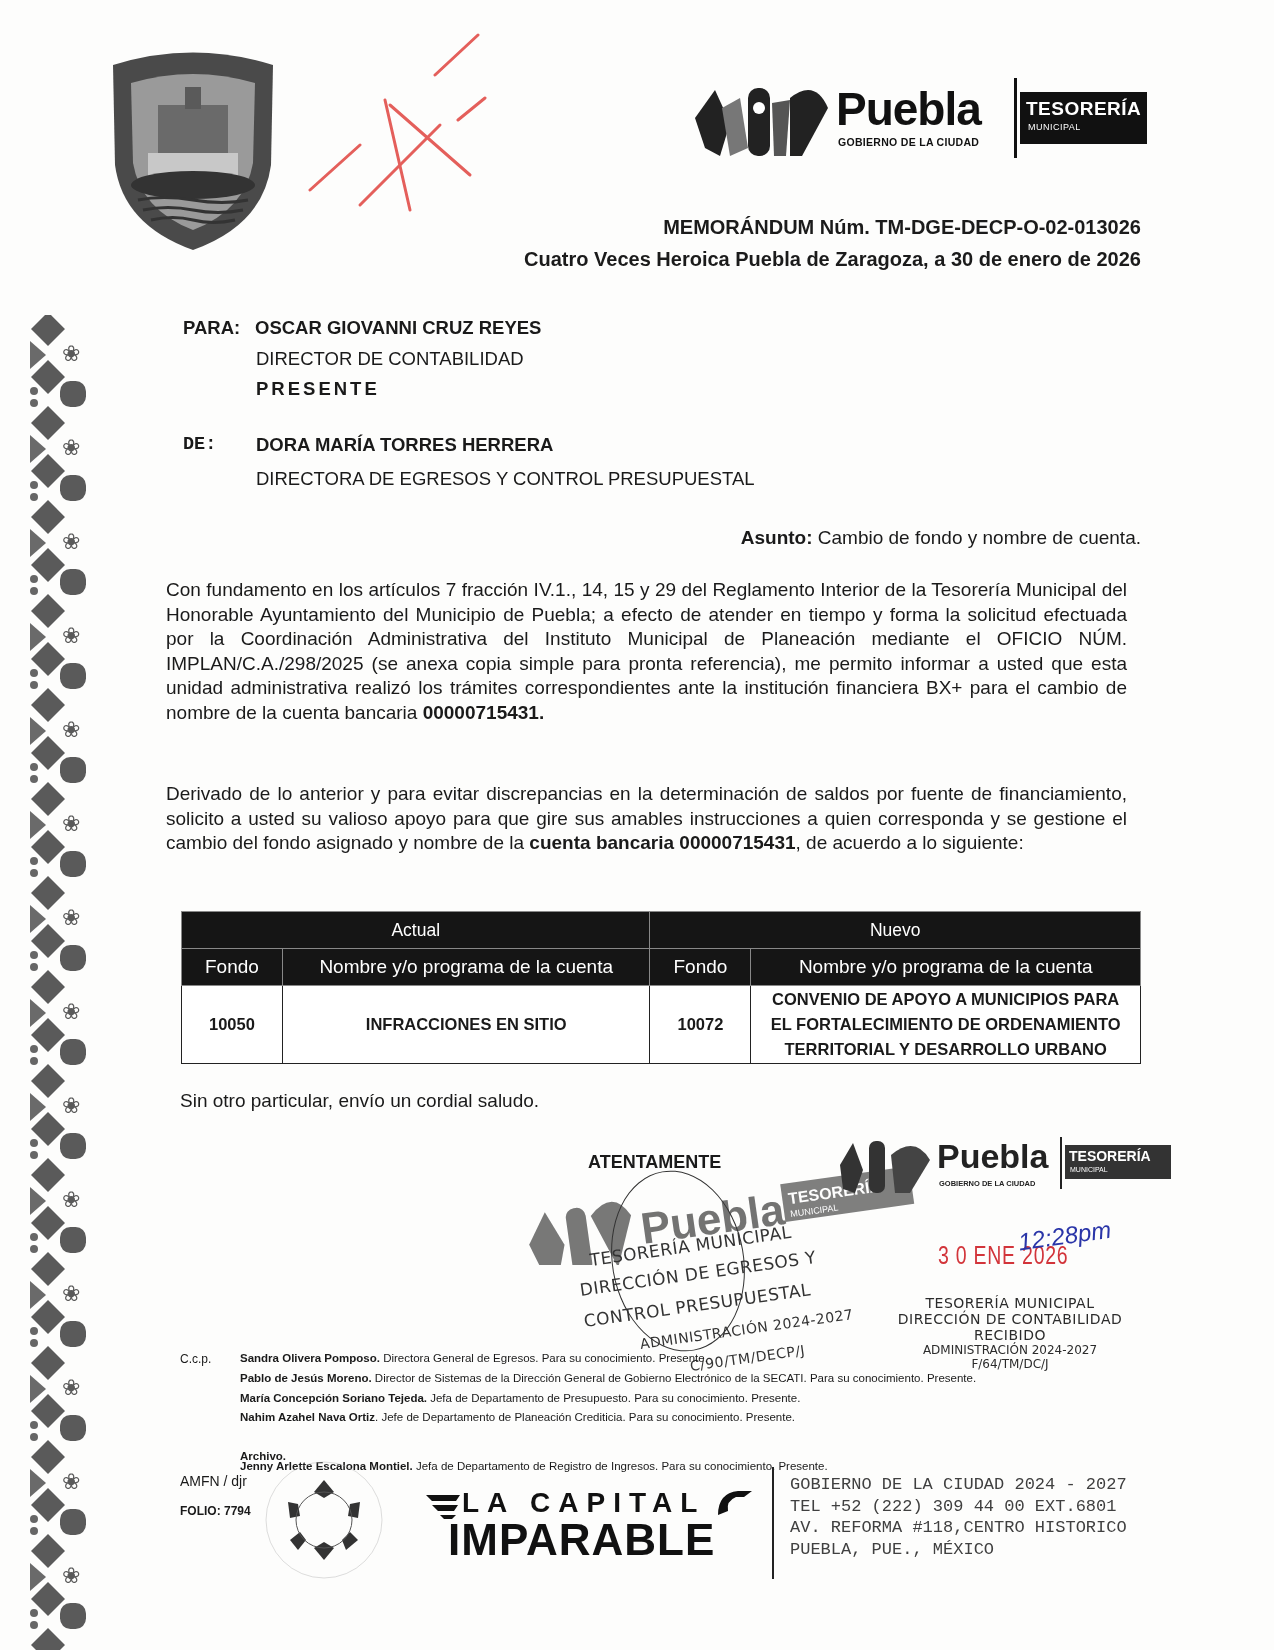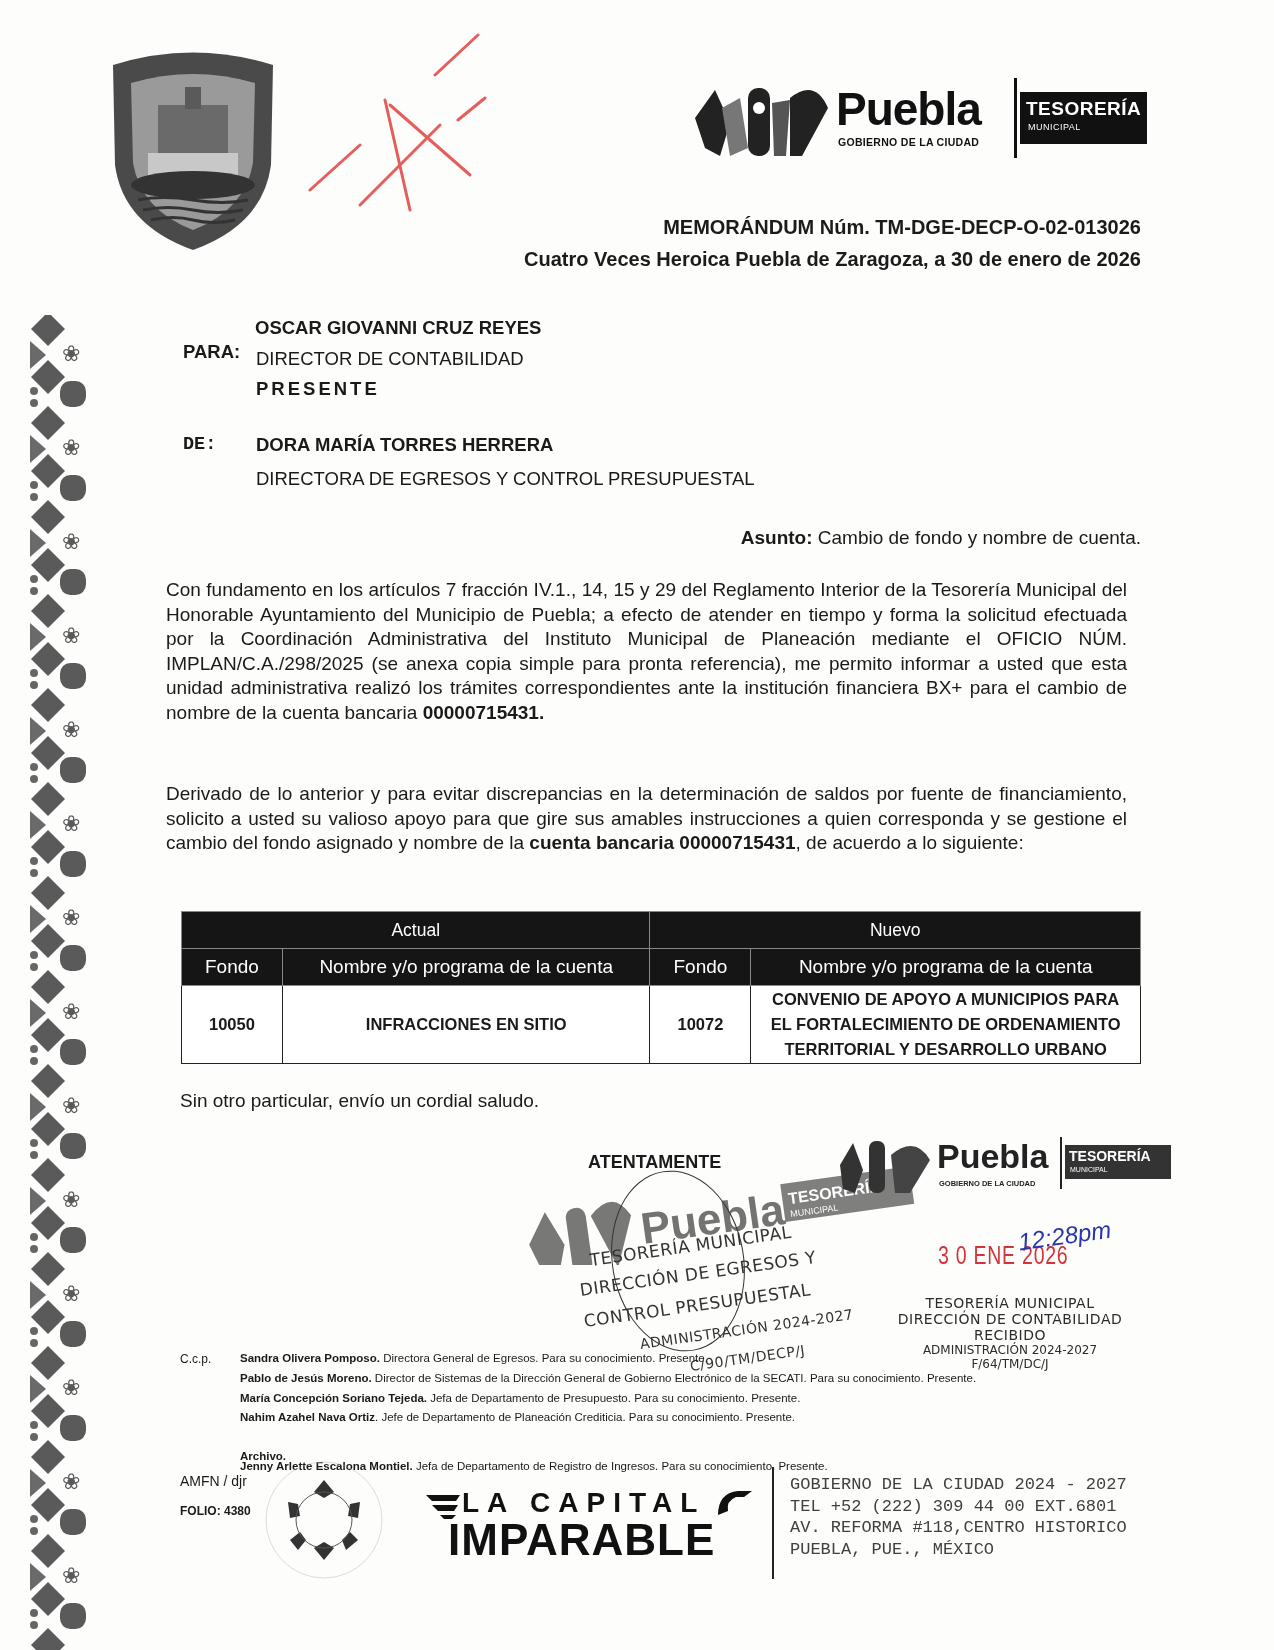--- a/index.html
+++ b/index.html
@@ -243,21 +243,21 @@
   <div class="vbar"></div>
   <div class="tes-box">
     <div class="tes">TESORERÍA</div>
     <div class="mun">MUNICIPAL</div>
   </div>
 </div>
 
 <div class="memo-num">MEMORÁNDUM Núm. TM-DGE-DECP-O-02-013026</div>
 <div class="memo-date">Cuatro Veces Heroica Puebla de Zaragoza, a 30 de enero de 2026</div>
 
-<div class="lbl" style="left:183px; top:317px;margin-top:24px;">PARA:</div>
+<div class="lbl" style="left:183px; top:317px;">PARA:</div>
 <div class="val b" style="left:255px; top:317px;">OSCAR GIOVANNI CRUZ REYES</div>
 <div class="val" style="left:256px; top:348px;">DIRECTOR DE CONTABILIDAD</div>
 <div class="val spaced" style="left:256px; top:378px;">PRESENTE</div>
 
 <div class="lbl" style="left:183px; top:434px;font-family:Liberation Mono, monospace;">DE:</div>
 <div class="val b" style="left:256px; top:434px;">DORA MARÍA TORRES HERRERA</div>
 <div class="val" style="left:256px; top:468px;">DIRECTORA DE EGRESOS Y CONTROL PRESUPUESTAL</div>
 
 <div class="asunto">
   <b>Asunto:</b>
@@ -355,21 +355,21 @@
 
 <div class="ccp-label">C.c.p.</div>
 <div class="ccp" style="top:1352px;"><b>Sandra Olivera Pomposo.</b><span> Directora General de Egresos. Para su conocimiento. Presente.</span></div>
 <div class="ccp" style="top:1372px;"><b>Pablo de Jesús Moreno.</b><span> Director de Sistemas de la Dirección General de Gobierno Electrónico de la SECATI. Para su conocimiento. Presente.</span></div>
 <div class="ccp" style="top:1392px;"><b>María Concepción Soriano Tejeda.</b><span> Jefa de Departamento de Presupuesto. Para su conocimiento. Presente.</span></div>
 <div class="ccp" style="top:1411px;"><b>Nahim Azahel Nava Ortiz</b><span>. Jefe de Departamento de Planeación Crediticia. Para su conocimiento. Presente.</span></div>
 <div class="ccp" style="top:1431px;margin-top:29px;"><b>Jenny Arlette Escalona Montiel.</b><span> Jefa de Departamento de Registro de Ingresos. Para su conocimiento. Presente.</span></div>
 <div class="ccp" style="top:1450px;"><b>Archivo.</b></div>
 
 <div class="initials">AMFN / djr</div>
-<div class="folio">FOLIO: 4380</div>
+<div class="folio">FOLIO: 7794</div>
 
 <svg class="norma" viewBox="0 0 124 124">
   <circle cx="62" cy="62" r="58" fill="none" stroke="#bbb" stroke-width="0.5"></circle>
   <g fill="#333">
     <path d="M62,22 L72,34 L62,40 L52,34 Z"></path>
     <path d="M98,44 L96,60 L86,58 L88,46 Z"></path>
     <path d="M96,82 L84,92 L80,82 L88,74 Z"></path>
     <path d="M62,102 L52,90 L62,84 L72,90 Z"></path>
     <path d="M28,82 L38,74 L44,82 L36,92 Z"></path>
     <path d="M26,44 L36,46 L38,58 L28,60 Z"></path>

